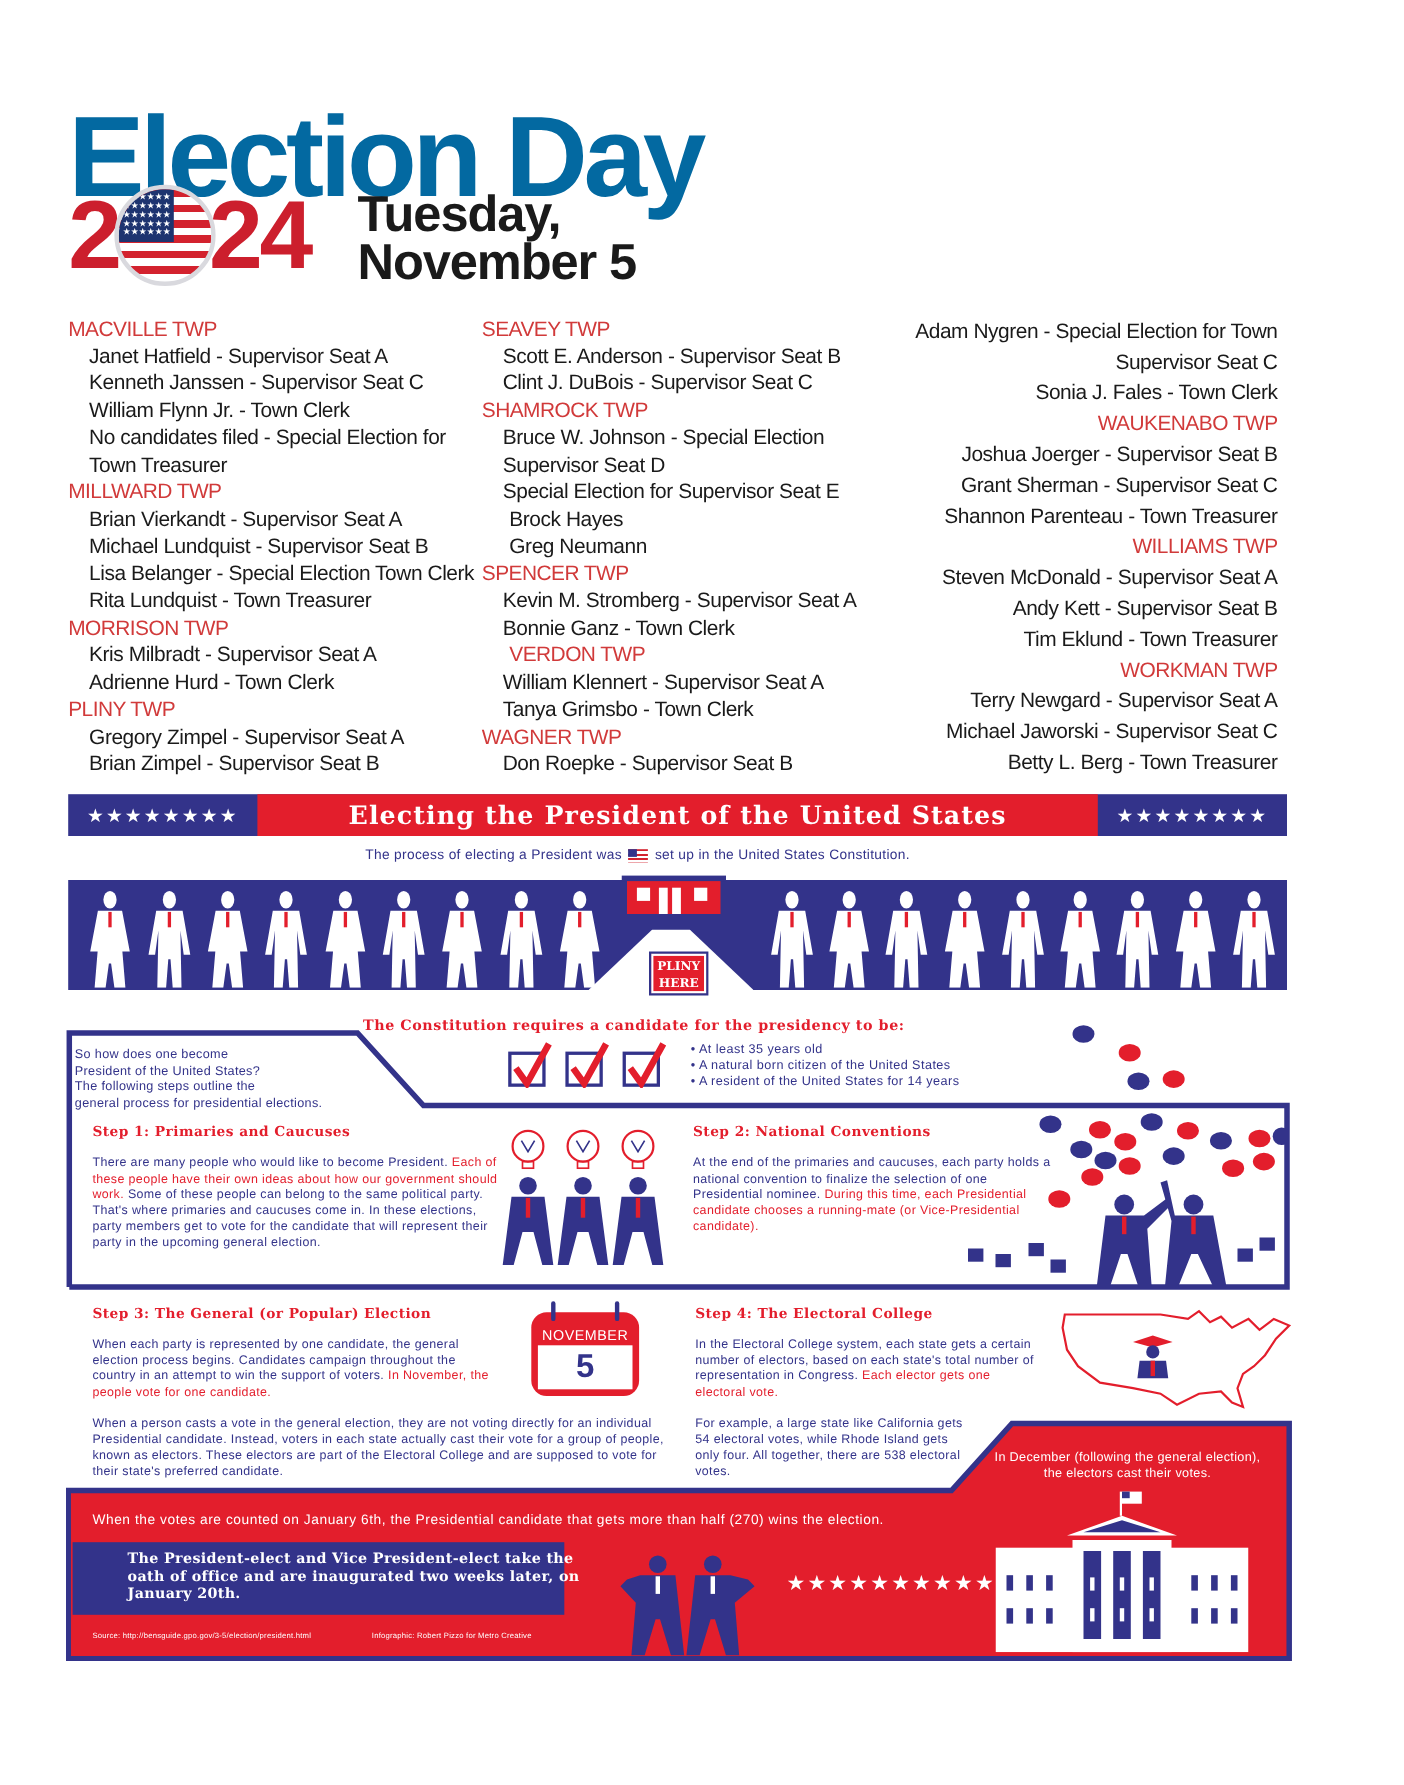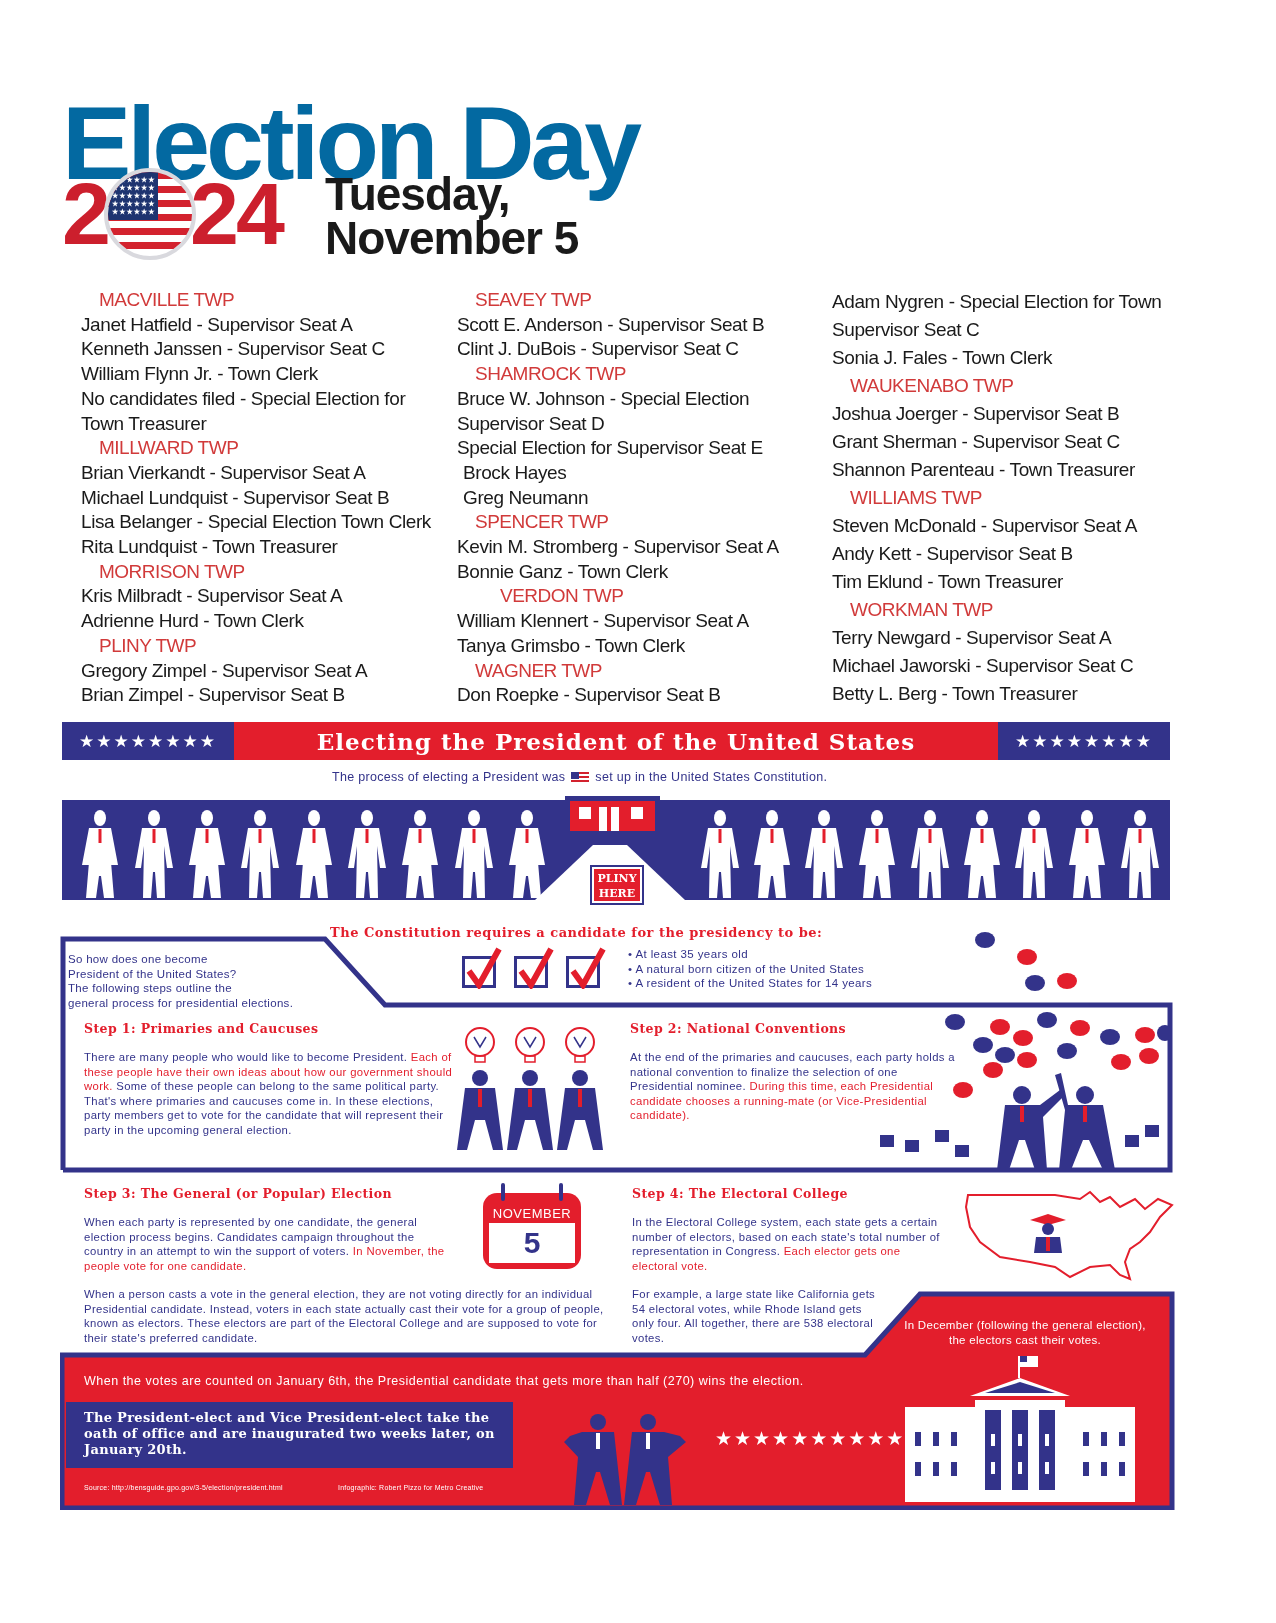--- a/index.html
+++ b/index.html
@@ -9,21 +9,21 @@
   
   .title { left: 62px; top: 68px; font-size: 104px; font-weight: bold; color: #0369a1; letter-spacing: -4px; line-height: 1; margin-top: 23px; }
   .year { left: 62px; top: 168px; font-size: 88px; font-weight: bold; color: #cc1f2d; letter-spacing: -3px; line-height: 1; display: flex; align-items: center; }
   .flag-circle { width: 92px; height: 92px; border-radius: 50%; border: 4px solid #d9d9de; overflow: hidden; position: relative; margin: 0 -6px 0 -4px; background: repeating-linear-gradient(#d3222e 0 7px, #fff 7px 14px); }
   .flag-circle .canton { position: absolute; left: 0; top: 0; width: 50px; height: 48px; background: #1e3470; }
   .flag-circle .canton span { position: absolute; color: #fff; font-size: 7px; line-height: 8px; letter-spacing: 1px; left: 4px; top: 4px; width: 44px; word-break: break-all; }
   .date { left: 325px; top: 172px; font-size: 46px; font-weight: bold; color: #1a1a1a; line-height: 44px; letter-spacing: -1px; }
 
   
   .col { top: 288px; font-family: "Liberation Sans", sans-serif; font-size: 19px; line-height: 24.7px; }
-  .col .twp { color: #d13a3a; text-transform: uppercase; letter-spacing: -0.5px; margin-left: 37px; }
+  .col .twp { color: #d13a3a; text-transform: uppercase; letter-spacing: -0.5px; }
   .col .cand { padding-left: 19px; color: #1a1a1a; letter-spacing: -0.4px; }
   .col .cand.sub { padding-left: 25px; }
   .col3 { line-height: 28px; }
 
   
   .banner { left: 62px; top: 722px; width: 1108px; height: 38px; background: #33338a; display: flex; align-items: center; }
   .banner .stars { color: #fff; font-size: 17px; letter-spacing: 2px; width: 172px; text-align: center; }
   .banner .bn-title { background: #e31e2c; color: #fff; height: 38px; flex: 1; display: flex; align-items: center; justify-content: center; font-family: "DejaVu Serif", serif; font-weight: bold; font-size: 23px; letter-spacing: 1px; }
 
   .intro { left: 332px; top: 770px; font-size: 12.5px; color: #33338a; letter-spacing: 0.3px; }
@@ -107,21 +107,21 @@
     <div class="cand sub">Greg Neumann</div>
     <div class="twp">SPENCER TWP</div>
     <div class="cand">Kevin M. Stromberg - Supervisor Seat A</div>
     <div class="cand">Bonnie Ganz - Town Clerk</div>
     <div class="twp" style="padding-left: 25px;">VERDON TWP</div>
     <div class="cand">William Klennert - Supervisor Seat A</div>
     <div class="cand">Tanya Grimsbo - Town Clerk</div>
     <div class="twp">WAGNER TWP</div>
     <div class="cand">Don Roepke - Supervisor Seat B</div>
   </div>
-<div class="abs col col3" id="col3" style="left:813px;">
+<div class="abs col col3" id="col3" style="left:813px;text-align:right;">
     <div class="cand">Adam Nygren - Special Election for Town</div>
     <div class="cand">Supervisor Seat C</div>
     <div class="cand">Sonia J. Fales - Town Clerk</div>
     <div class="twp">WAUKENABO TWP</div>
     <div class="cand">Joshua Joerger - Supervisor Seat B</div>
     <div class="cand">Grant Sherman - Supervisor Seat C</div>
     <div class="cand">Shannon Parenteau - Town Treasurer</div>
     <div class="twp">WILLIAMS TWP</div>
     <div class="cand">Steven McDonald - Supervisor Seat A</div>
     <div class="cand">Andy Kett - Supervisor Seat B</div>
@@ -388,21 +388,21 @@
   <polygon points="76,50 100,50 102,66 74,66" fill="#33338a"></polygon>
   <rect x="86" y="50" width="4" height="14" fill="#e31e2c"></rect>
 </svg>
 
 <svg class="abs" style="left:60px;top:1290px;" width="1115" height="220" viewBox="0 0 1115 220">
   <polygon points="860,4 1112,4 1112,218 2,218 2,65 805,65" fill="#e31e2c" stroke="#33338a" stroke-width="5"></polygon>
 </svg>
 <div class="abs dec-text">In December (following the general election), the electors cast their votes.</div>
 <div class="abs count-text">When the votes are counted on January 6th, the Presidential candidate that gets more than half (270) wins the election.</div>
 <div class="abs blue-box"></div>
-<div class="abs oath" style="width:420px;">The President-elect and Vice President-elect take the oath of office and are inaugurated two weeks later, on January 20th.</div>
+<div class="abs oath" style="width:420px;margin-left:32px;">The President-elect and Vice President-elect take the oath of office and are inaugurated two weeks later, on January 20th.</div>
 <div class="abs source">Source: http://bensguide.gpo.gov/3-5/election/president.html</div>
 <div class="abs credit">Infographic: Robert Pizzo for Metro Creative</div>
 <svg class="abs" style="left:560px;top:1412px;" width="130" height="93" viewBox="0 0 130 93">
   <g fill="#33338a">
     <circle cx="38" cy="10" r="8"></circle>
       <polygon points="22,20 54,20 62,93 50,93 40,60 36,60 26,93 14,93 18,45 4,30 10,24"></polygon>
     <circle cx="88" cy="10" r="8"></circle>
       <polygon points="72,20 104,20 120,24 126,30 108,45 112,93 100,93 90,60 86,60 76,93 64,93"></polygon>
   </g>
   <g fill="#fff">

